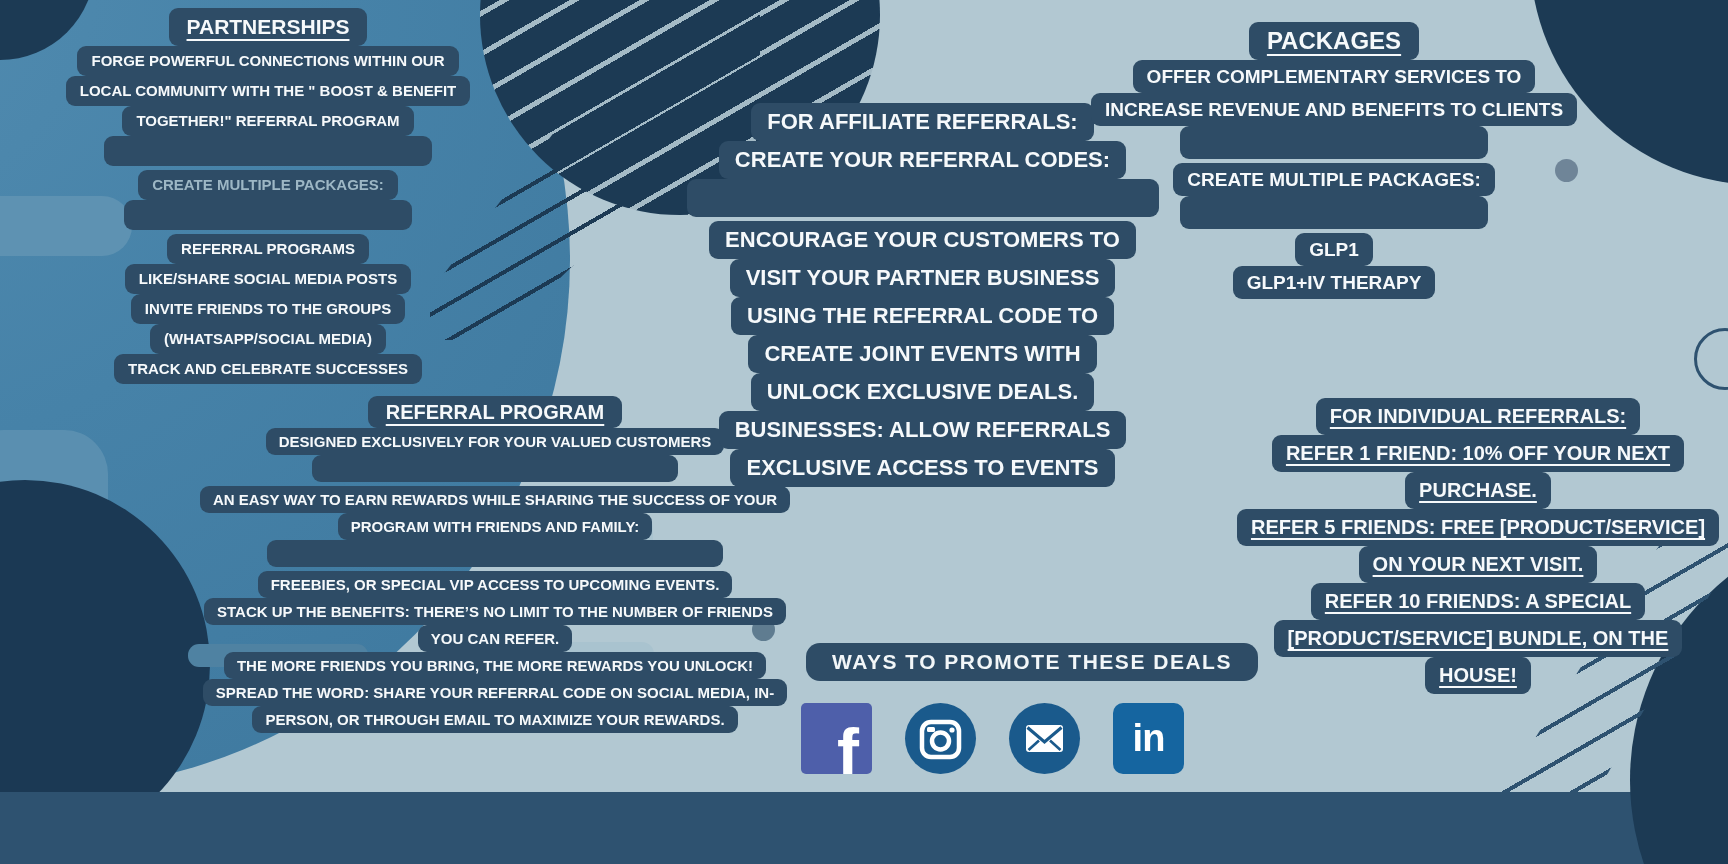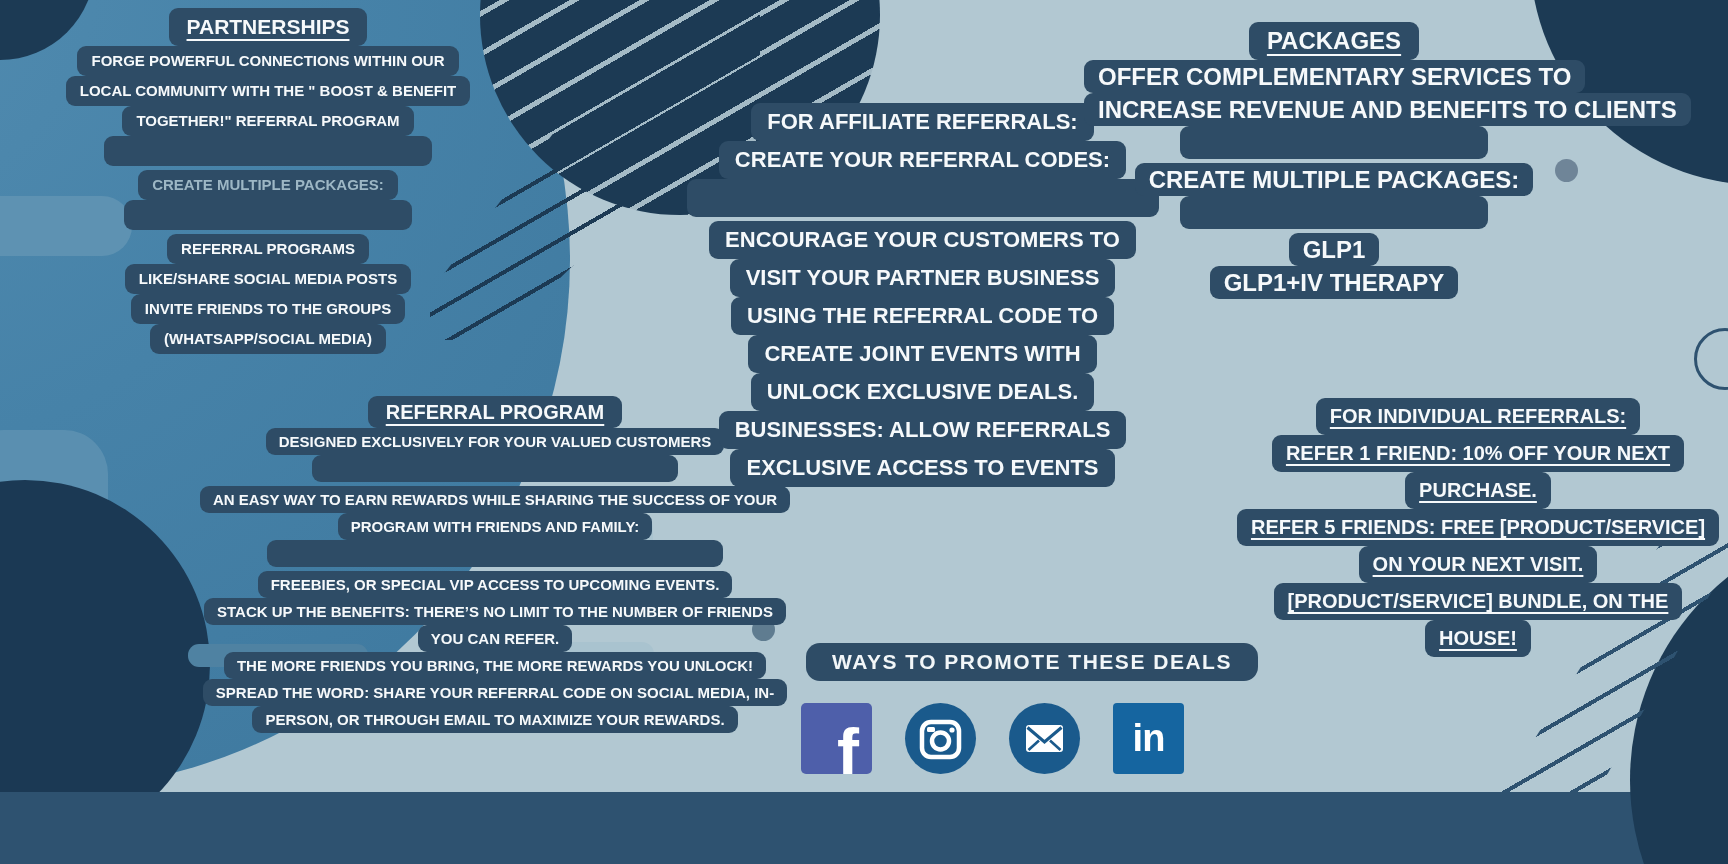--- a/index.html
+++ b/index.html
@@ -60,42 +60,42 @@
 
   #block-referral{left:150px;top:396px;width:690px;}
   #block-referral .hl{font-size:15px;line-height:19px;padding:4px 13px;}
   #block-referral .title{font-size:20px;line-height:24px;padding:4px 18px;}
 
   #block-rewards{left:670px;top:103px;width:505px;}
   #block-rewards .hl{font-size:22px;line-height:28px;padding:5px 16px;}
   #block-rewards .title{font-size:25px;line-height:30px;padding:6px 20px;}
 
   #block-packages{left:1084px;top:22px;width:500px;}
-  #block-packages .hl{font-size:24px;line-height:23px;padding:5px 14px;}
+  #block-packages .hl{font-size:19px;line-height:23px;padding:5px 14px;}
   #block-packages .title{font-size:24px;line-height:26px;padding:6px 18px;}
 
   #block-individual{left:1222px;top:398px;width:500px;}
   #block-individual .hl{font-size:20px;line-height:27px;padding:5px 14px;text-underline-offset:4px;margin-left:12px;}
 
   
   .promote-pill{
     position:absolute;left:806px;top:643px;z-index:5;
     background:#2e4c66;color:#f2f6f8;border-radius:14px;
     font-size:21px;font-weight:700;letter-spacing:1.5px;
     padding:7px 26px;white-space:nowrap;
   }
   .icon-row{position:absolute;left:801px;top:703px;display:flex;gap:33px;z-index:5;}
   .icon{width:71px;height:71px;display:flex;align-items:center;justify-content:center;position:relative;}
   .icon-fb{background:#4e5faa;border-radius:5px;overflow:hidden;}
   .fb-f{
     position:absolute;bottom:-16px;right:13px;color:#fff;font-weight:700;
     font-size:66px;font-family:"Liberation Sans",sans-serif;
   }
   .icon-circle{background:#1a5a8c;border-radius:50%;}
-  .icon-li{background:#1565a0;border-radius:4px;align-items:center;}
+  .icon-li{background:#1565a0;border-radius:10px;align-items:center;}
   .li-in{color:#fff;font-weight:700;font-size:38px;letter-spacing:-1px;}
 </style>
 </head>
 <body>
 
 <div class="canvas">
 
   <div class="shape teal-circle"></div>
   <div class="shape circle accent-pill-1"></div>
   <div class="shape accent-blob-1"></div>
@@ -119,20 +119,21 @@
     <div class="hl-line"><span class="hl">FORGE POWERFUL CONNECTIONS WITHIN OUR</span></div>
     <div class="hl-line"><span class="hl">LOCAL COMMUNITY WITH THE " BOOST &amp; BENEFIT</span></div>
     <div class="hl-line"><span class="hl">TOGETHER!" REFERRAL PROGRAM</span></div>
     <div class="hl-line"><span class="hl gap" style="width:300px;height:20px;"></span></div>
     <div class="hl-line"><span class="hl muted">CREATE MULTIPLE PACKAGES:</span></div>
     <div class="hl-line"><span class="hl gap" style="width:260px;height:20px;"></span></div>
     <div class="hl-line"><span class="hl">REFERRAL PROGRAMS</span></div>
     <div class="hl-line"><span class="hl">LIKE/SHARE SOCIAL MEDIA POSTS</span></div>
     <div class="hl-line"><span class="hl">INVITE FRIENDS TO THE GROUPS</span></div>
     <div class="hl-line"><span class="hl">(WHATSAPP/SOCIAL MEDIA)</span></div>
+    <div class="hl-line"><span class="hl">TRACK AND CELEBRATE SUCCESSES</span></div>
   </div>
 
   <div class="block" id="block-referral">
     <div class="hl-line"><span class="hl title u">REFERRAL PROGRAM</span></div>
     <div class="hl-line"><span class="hl">DESIGNED EXCLUSIVELY FOR YOUR VALUED CUSTOMERS</span></div>
     <div class="hl-line"><span class="hl gap" style="width:340px;height:19px;"></span></div>
     <div class="hl-line"><span class="hl">AN EASY WAY TO EARN REWARDS WHILE SHARING THE SUCCESS OF YOUR</span></div>
     <div class="hl-line"><span class="hl">PROGRAM WITH FRIENDS AND FAMILY:</span></div>
     <div class="hl-line"><span class="hl gap" style="width:430px;height:19px;"></span></div>
     <div class="hl-line"><span class="hl">FREEBIES, OR SPECIAL VIP ACCESS TO UPCOMING EVENTS.</span></div>
@@ -166,20 +167,21 @@
     <div class="hl-line"><span class="hl">GLP1</span></div>
     <div class="hl-line"><span class="hl">GLP1+IV THERAPY</span></div>
   </div>
 
   <div class="block" id="block-individual">
     <div class="hl-line"><span class="hl u">FOR INDIVIDUAL REFERRALS:</span></div>
     <div class="hl-line"><span class="hl u">REFER 1 FRIEND: 10% OFF YOUR NEXT</span></div>
     <div class="hl-line"><span class="hl u">PURCHASE.</span></div>
     <div class="hl-line"><span class="hl u">REFER 5 FRIENDS: FREE [PRODUCT/SERVICE]</span></div>
     <div class="hl-line"><span class="hl u">ON YOUR NEXT VISIT.</span></div>
+    <div class="hl-line"><span class="hl u">REFER 10 FRIENDS: A SPECIAL</span></div>
     <div class="hl-line"><span class="hl u">[PRODUCT/SERVICE] BUNDLE, ON THE</span></div>
     <div class="hl-line"><span class="hl u">HOUSE!</span></div>
   </div>
 
   <div class="promote-pill">WAYS TO PROMOTE THESE DEALS</div>
 
   <div class="icon-row">
     <div class="icon icon-fb">
       <span class="fb-f">f</span>
     </div>

